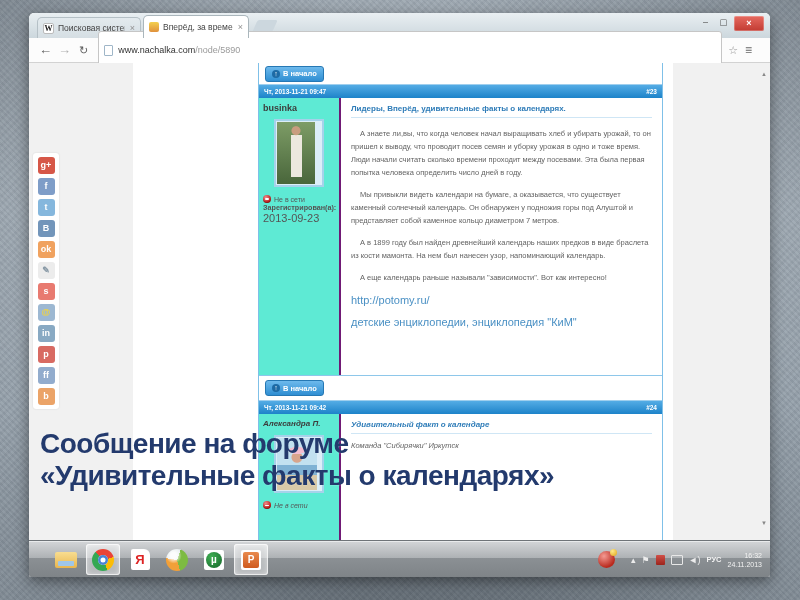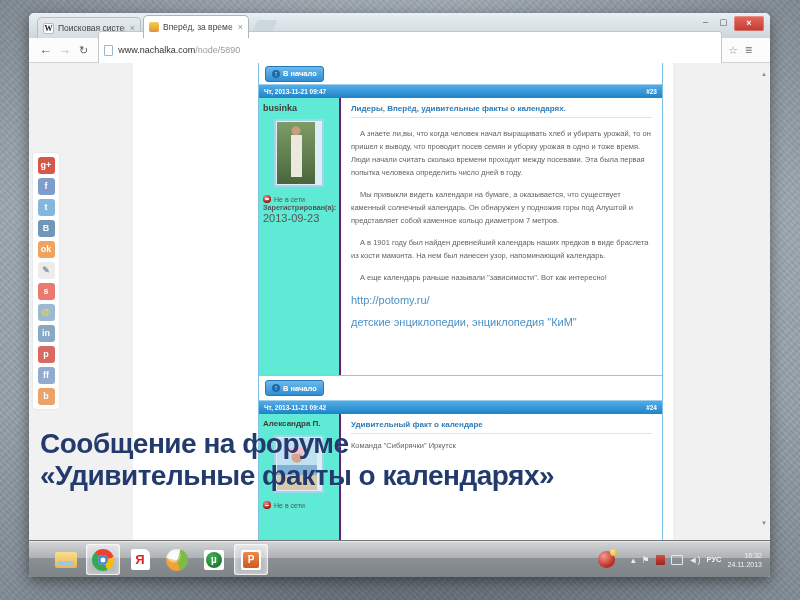--- a/index.html
+++ b/index.html
@@ -52,21 +52,21 @@
     border-left:1px solid #7fc0e8;border-right:1px solid #7fc0e8;box-sizing:content-box;overflow:hidden;}
   .topbar{height:22px;border-bottom:1px solid #9fcfee;display:flex;align-items:center;padding-left:6px;box-sizing:border-box;}
   .btn-top{display:inline-flex;align-items:center;gap:3px;height:14px;padding:0 6px;
     background:linear-gradient(#6db9ec,#2f8ed2);border:1px solid #2678b4;border-radius:3px;
     color:#fff;font-size:7.5px;font-weight:bold;}
   .btn-top .arr{width:8px;height:8px;border-radius:50%;background:#1d6aa5;color:#fff;font-size:7px;line-height:8px;text-align:center;}
   .posthead{height:13px;background:linear-gradient(#54ace5,#1d83c9);color:#fff;font-size:6.5px;font-weight:bold;
     display:flex;align-items:center;justify-content:space-between;padding:0 5px;}
   .postbody{display:flex;border-bottom:1px solid #8ec7ea;}
   .pb23{height:277px;}
-  .pb24{height:150px;border-bottom:none;}
+  .pb24{height:150px;border-bottom:none;font-style:italic;}
   .leftcol{width:82px;flex:0 0 auto;border-right:2px solid #701a75;padding:5px 4px;box-sizing:border-box;background:#5eead4;}
   .uname{font-size:9px;font-weight:bold;color:#3c3c3c;}
   .uname.small{font-size:8px;line-height:1.3;}
   .avatarframe{width:44px;margin:6px auto 8px auto;border:2px solid #a6d2ea;background:#dceef8;padding:1px;}
   .avatar1{width:38px;height:62px;
     background-image:
       radial-gradient(circle at 50% 14%, #c99d7f 0 4px, rgba(0,0,0,0) 5px),
       linear-gradient(180deg, rgba(0,0,0,0) 0 21%, #ece8de 21% 88%, rgba(0,0,0,0) 88%),
       linear-gradient(180deg,#7d9c66,#49663b);
     background-size:100% 100%, 11px 100%, 100% 100%;
@@ -204,21 +204,21 @@
               <span class="reddot"></span>
               <span>Не в сети</span>
             </div>
             <div class="reg">Зарегистрирован(а):</div>
             <div class="regdate">2013-09-23</div>
           </div>
           <div class="rightcol">
             <div class="ptitle">Лидеры, Вперёд, удивительные факты о календарях.</div>
             <p class="ptext">А знаете ли,вы, что когда человек начал выращивать хлеб и убирать урожай, то он пришел к выводу, что проводит посев семян и уборку урожая в одно и тоже время. Люди начали считать сколько времени проходит между посевами. Эта была первая попытка человека определить число дней в году.</p>
             <p class="ptext">Мы привыкли видеть календари на бумаге, а оказывается, что существует каменный солнечный календарь. Он обнаружен у подножия горы под Алуштой и представляет собой каменное кольцо диаметром 7 метров.</p>
-            <p class="ptext">А в 1901 году был найден древнейший календарь наших предков в виде браслета из кости мамонта. На нем был нанесен узор, напоминающий календарь.</p>
+            <p class="ptext">А в 1899 году был найден древнейший календарь наших предков в виде браслета из кости мамонта. На нем был нанесен узор, напоминающий календарь.</p>
             <p class="ptext">А еще календарь раньше называли "зависимости". Вот как интересно!</p>
             <p class="plink">http://potomy.ru/</p>
             <p class="plink">детские энциклопедии, энциклопедия "КиМ"</p>
           </div>
         </div>
 
         <div class="midrow">
           <span class="btn-top">
             <span class="arr">↑</span>
             <span>В начало</span>

